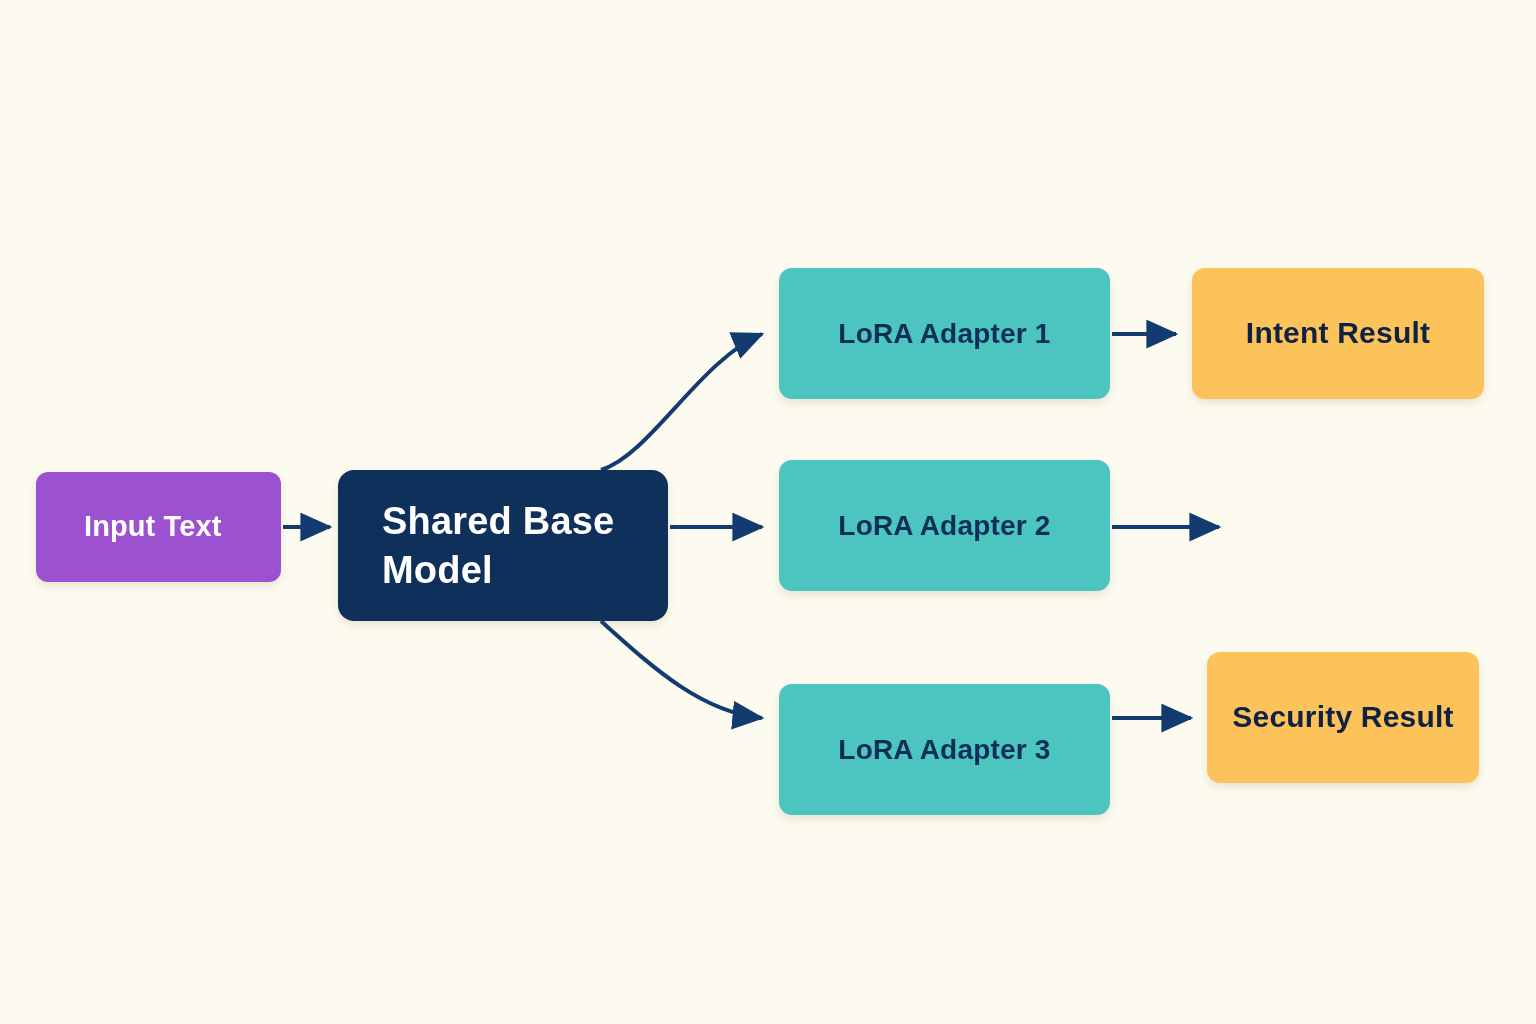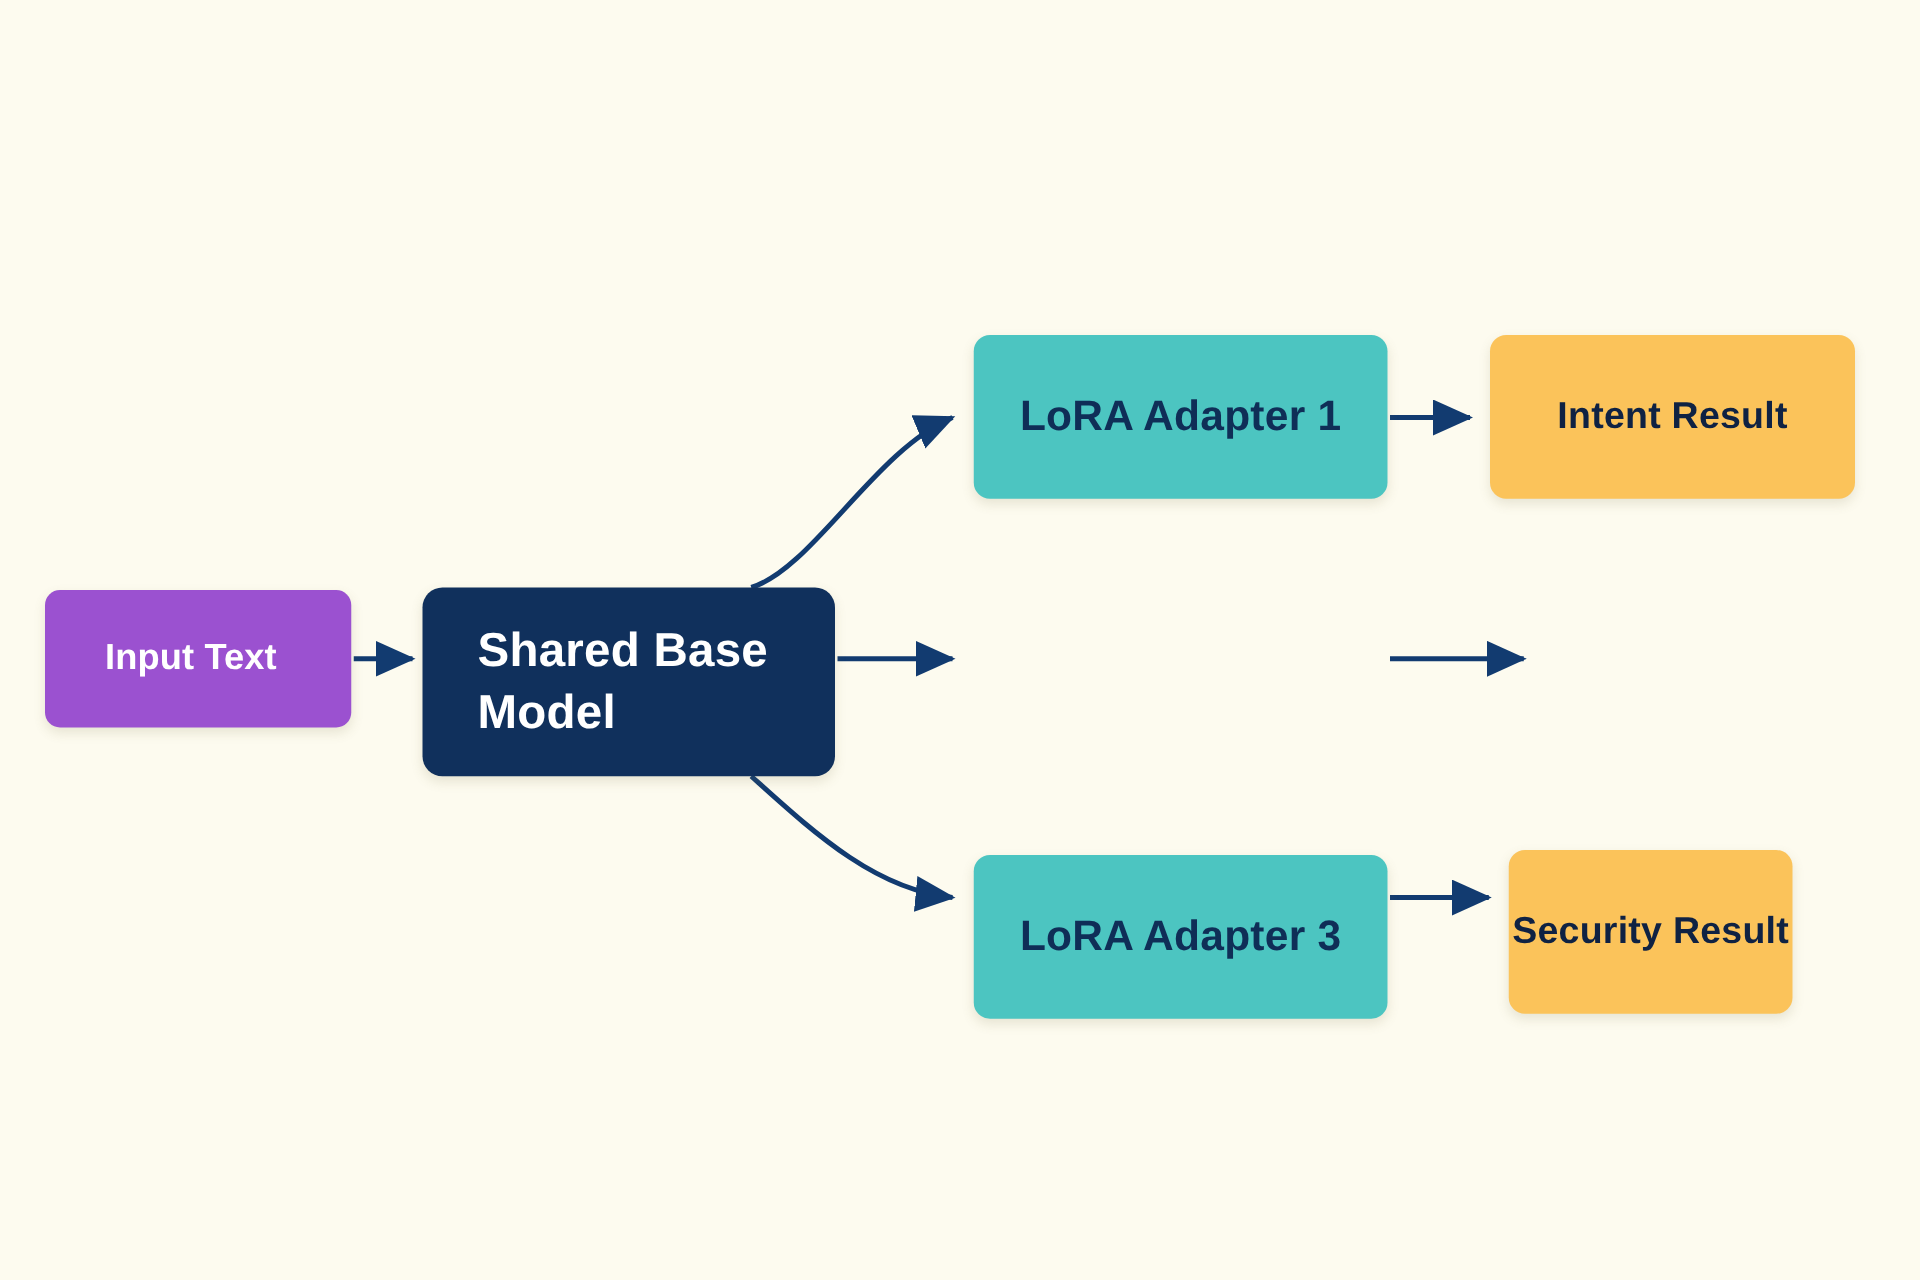--- a/index.html
+++ b/index.html
@@ -71,21 +71,21 @@
     left: 779px;
     width: 331px;
     height: 131px;
     background: #4cc5c1;
     border-radius: 13px;
     justify-content: center;
     text-align: center;
   }
   .node-adapter .label {
     color: #0f2e57;
-    font-size: 34px;
+    font-size: 28px;
     font-weight: 600;
     letter-spacing: 0.2px;
   }
   .adapter-1 { top: 268px; }
   .adapter-2 { top: 460px; }
   .adapter-3 { top: 684px; }
 
   
   .node-result {
     width: 292px;
@@ -96,21 +96,21 @@
     text-align: center;
   }
   .node-result .label {
     color: #0f2243;
     font-size: 30px;
     font-weight: 600;
     letter-spacing: 0.2px;
   }
   .result-1 { left: 1192px; top: 268px; width: 292px; }
   .result-2 { left: 1235px; top: 460px; width: 249px; }
-  .result-3 { left: 1207px; top: 652px; width: 227px; margin-top: 28px; }
+  .result-3 { left: 1207px; top: 652px; width: 272px; }
 
   
   #edges {
     position: absolute;
     left: 0;
     top: 0;
     width: 1536px;
     height: 1024px;
     pointer-events: none;
   }
@@ -155,20 +155,23 @@
     <span class="label">
       <span>Shared Base</span><br>
       <span>Model</span>
     </span>
   </div>
 
   <div class="node node-adapter adapter-1">
     <span class="label">LoRA Adapter 1</span>
   </div>
 
+  <div class="node node-adapter adapter-2">
+    <span class="label">LoRA Adapter 2</span>
+  </div>
 
   <div class="node node-adapter adapter-3">
     <span class="label">LoRA Adapter 3</span>
   </div>
 
   <div class="node node-result result-1">
     <span class="label">Intent Result</span>
   </div>
 
 

